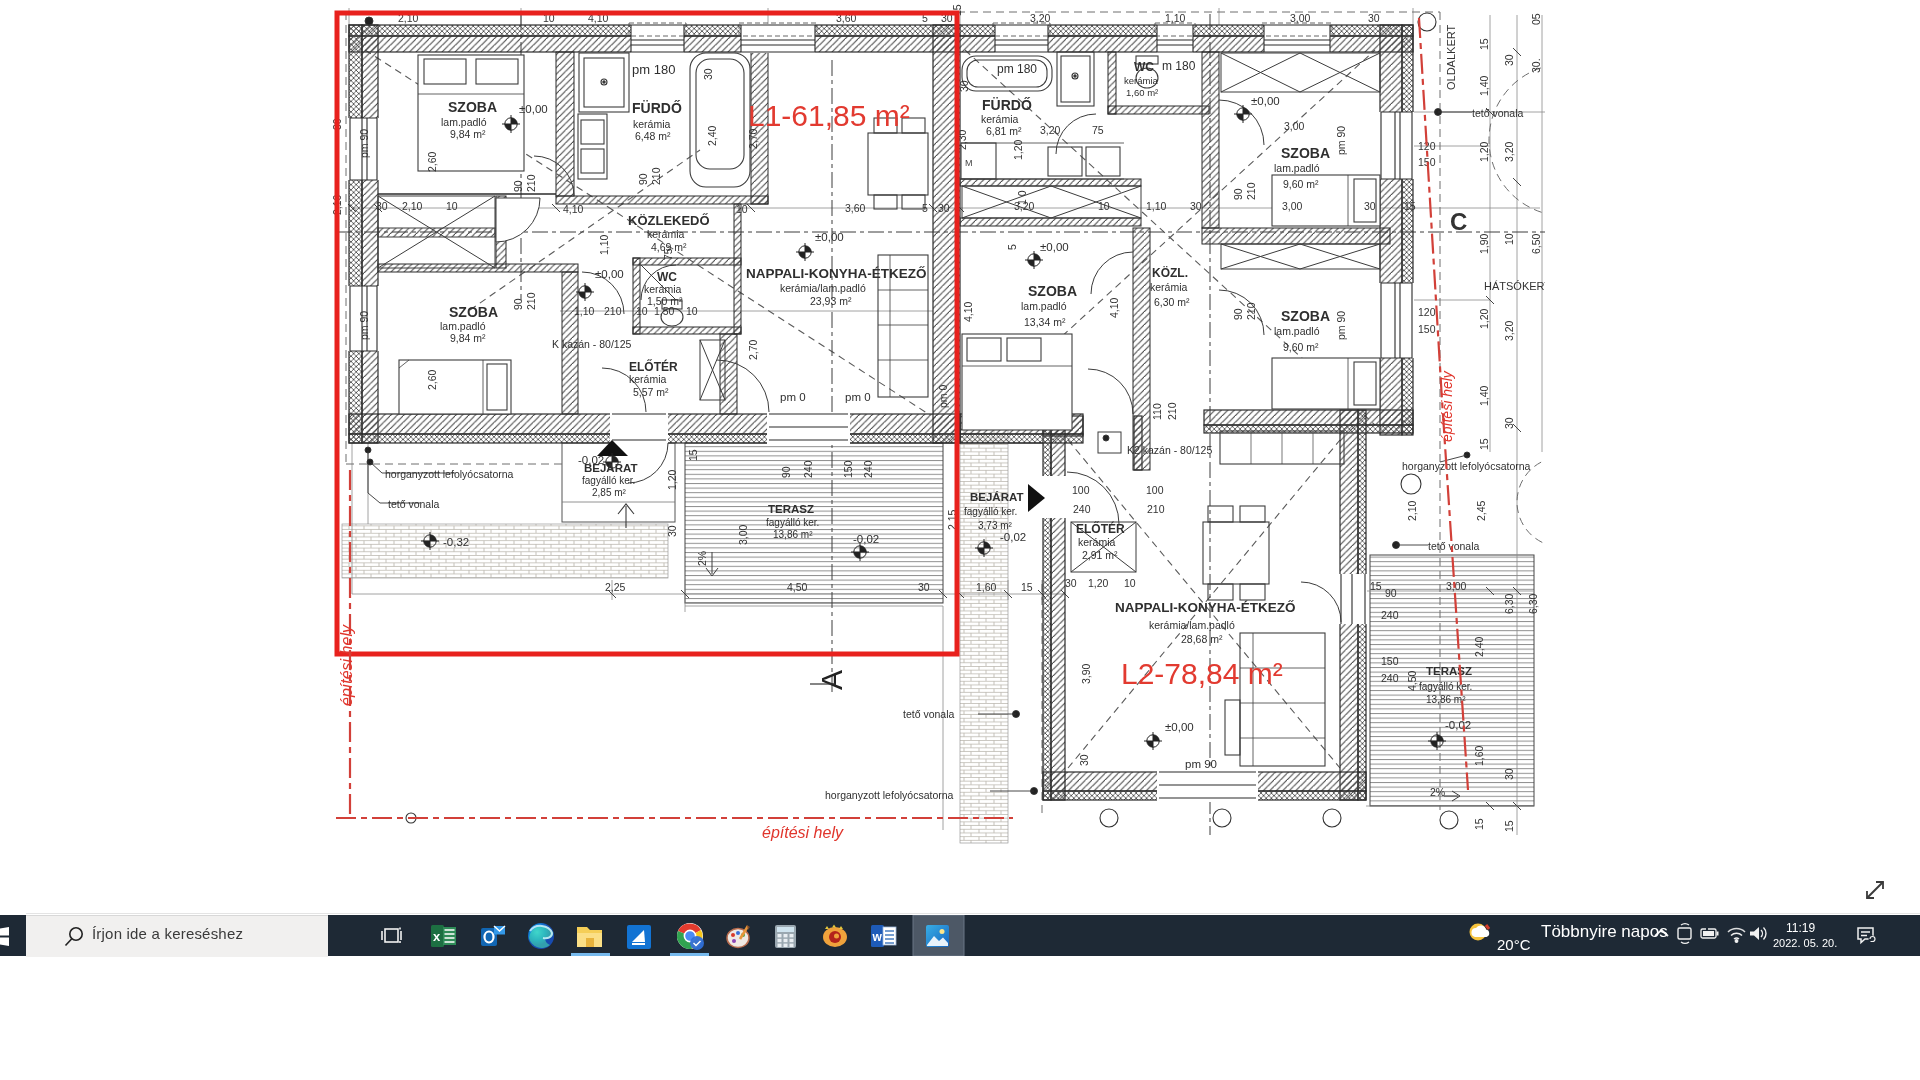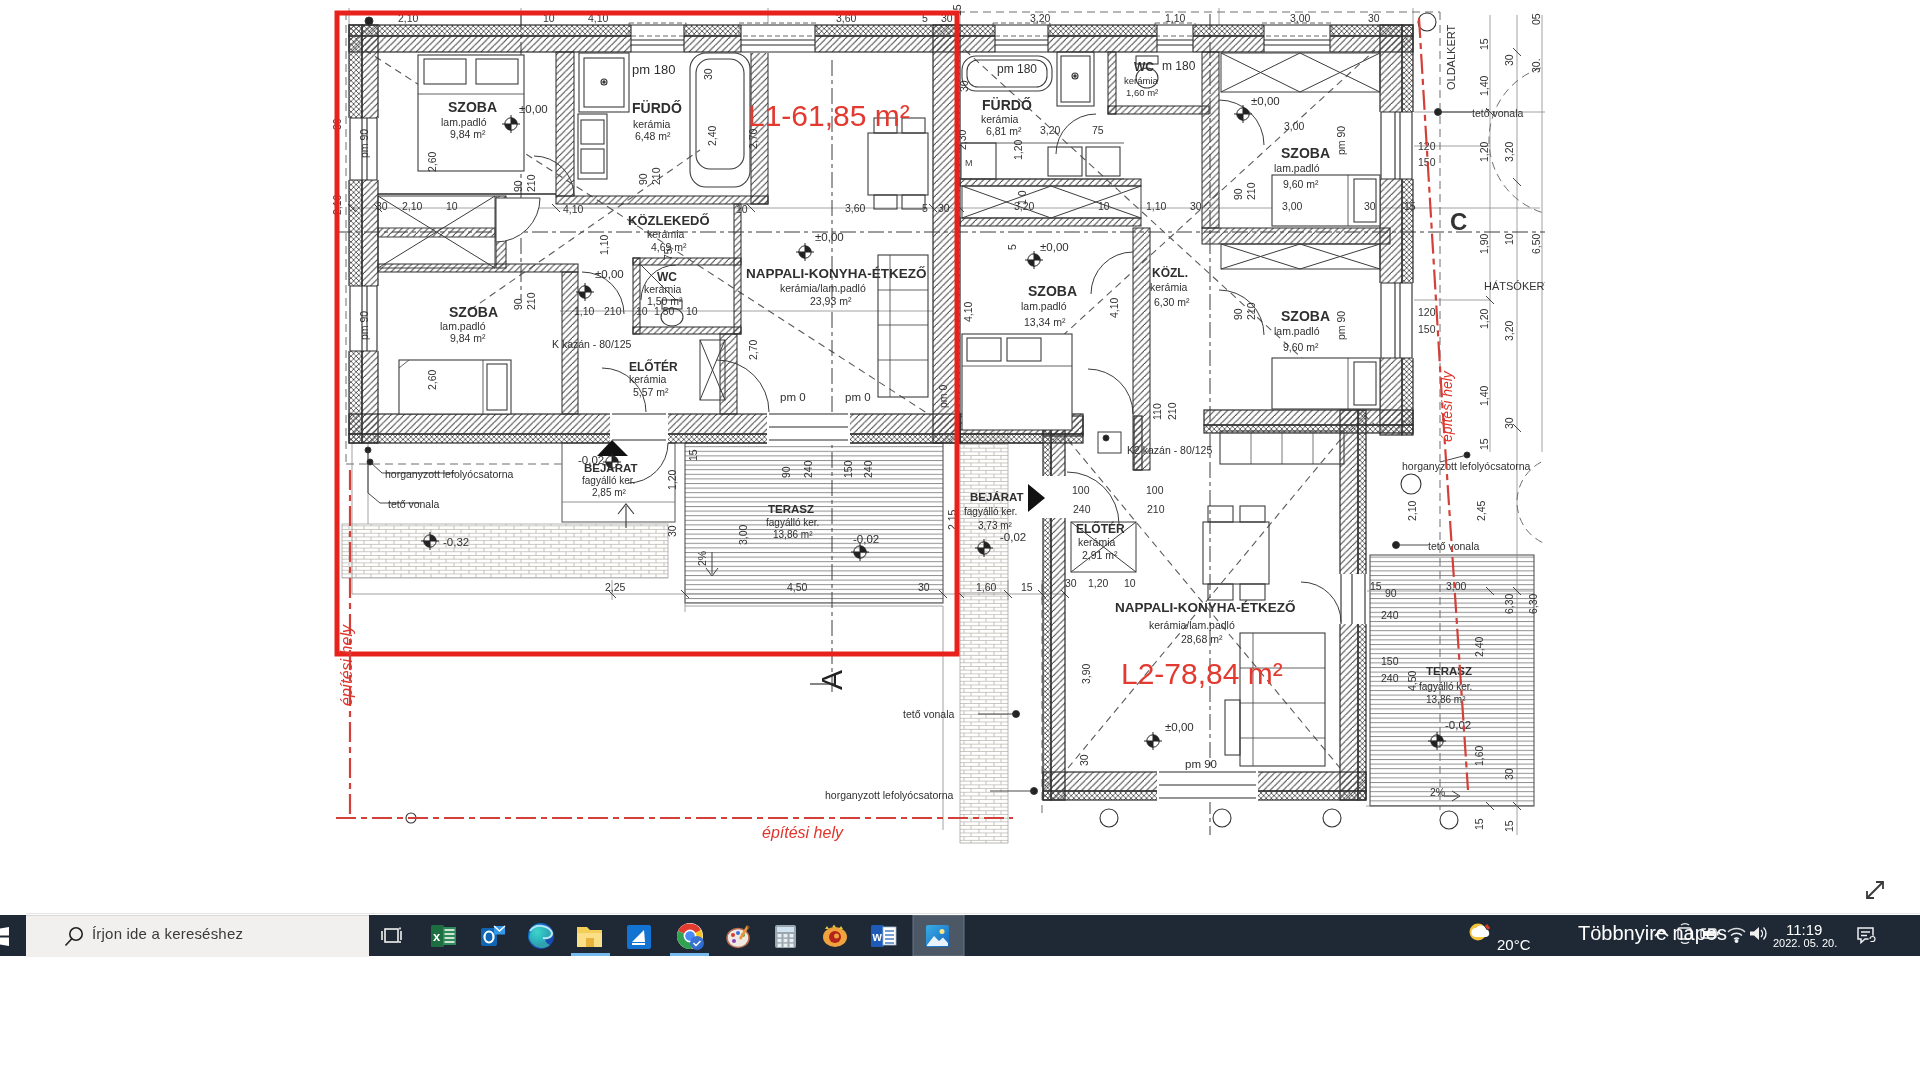--- a/index.html
+++ b/index.html
@@ -1,20 +1,20 @@
 <!DOCTYPE html>
 <html><head>
 <meta charset="utf-8">
 <style>
 html,body{margin:0;padding:0;width:1920px;height:1080px;background:#fff;overflow:hidden}
 body{font-family:"Liberation Sans",sans-serif}
 #plan{position:absolute;left:0;top:0}
 #bar{position:absolute;left:0;top:915px;width:1920px;height:41px;background:#1e2935}
 #bar .abs{position:absolute}
-#search{position:absolute;left:26px;top:0;width:343px;height:41px;background:#f1f0ef;border-top:1px solid #d8d8d8}
+#search{position:absolute;left:26px;top:0;width:302px;height:41px;background:#f1f0ef;border-top:1px solid #d8d8d8}
 #search span{position:absolute;left:66px;top:9px;font-size:15px;color:#3a3a3a;letter-spacing:0.2px}
 .trayt{position:absolute;color:#fff;font-size:13px}
 </style>
 </head>
 <body>
 <svg id="plan" width="1920" height="1080" viewBox="0 0 1920 1080">
 <defs>
 <pattern id="h45" width="6.5" height="6.5" patternUnits="userSpaceOnUse">
         <path d="M-1,7.5 L7.5,-1 M2.5,10.5 L10.5,2.5" stroke="#424242" stroke-width="1.05"></path>
       </pattern>
@@ -794,16 +794,16 @@
 </g>
 </svg>
 <div id="search">
       <svg style="position:absolute;left:38px;top:9px" width="24" height="24" viewBox="0 0 24 24">
         <circle cx="12" cy="9" r="6.2" stroke="#222" stroke-width="1.6" fill="none"></circle>
         <line x1="7.8" y1="13.8" x2="1.5" y2="20.5" stroke="#222" stroke-width="1.6"></line>
       </svg>
       <span>Írjon ide a kereséshez</span>
     </div>
 <div class="trayt" style="left:1497px;top:21px;font-size:15px">20°C</div>
-<div class="trayt" style="left:1578px;top:7px;font-size:20px">Többnyire napos</div>
-<div class="trayt" style="left:1786px;top:6px;font-size:15px">11:19</div>
+<div class="trayt" style="left:1541px;top:7px;font-size:17px">Többnyire napos</div>
+<div class="trayt" style="left:1786px;top:6px;font-size:12px">11:19</div>
 <div class="trayt" style="left:1773px;top:22px;font-size:11px">2022. 05. 20.</div>
 </div>
 
 </body></html>

